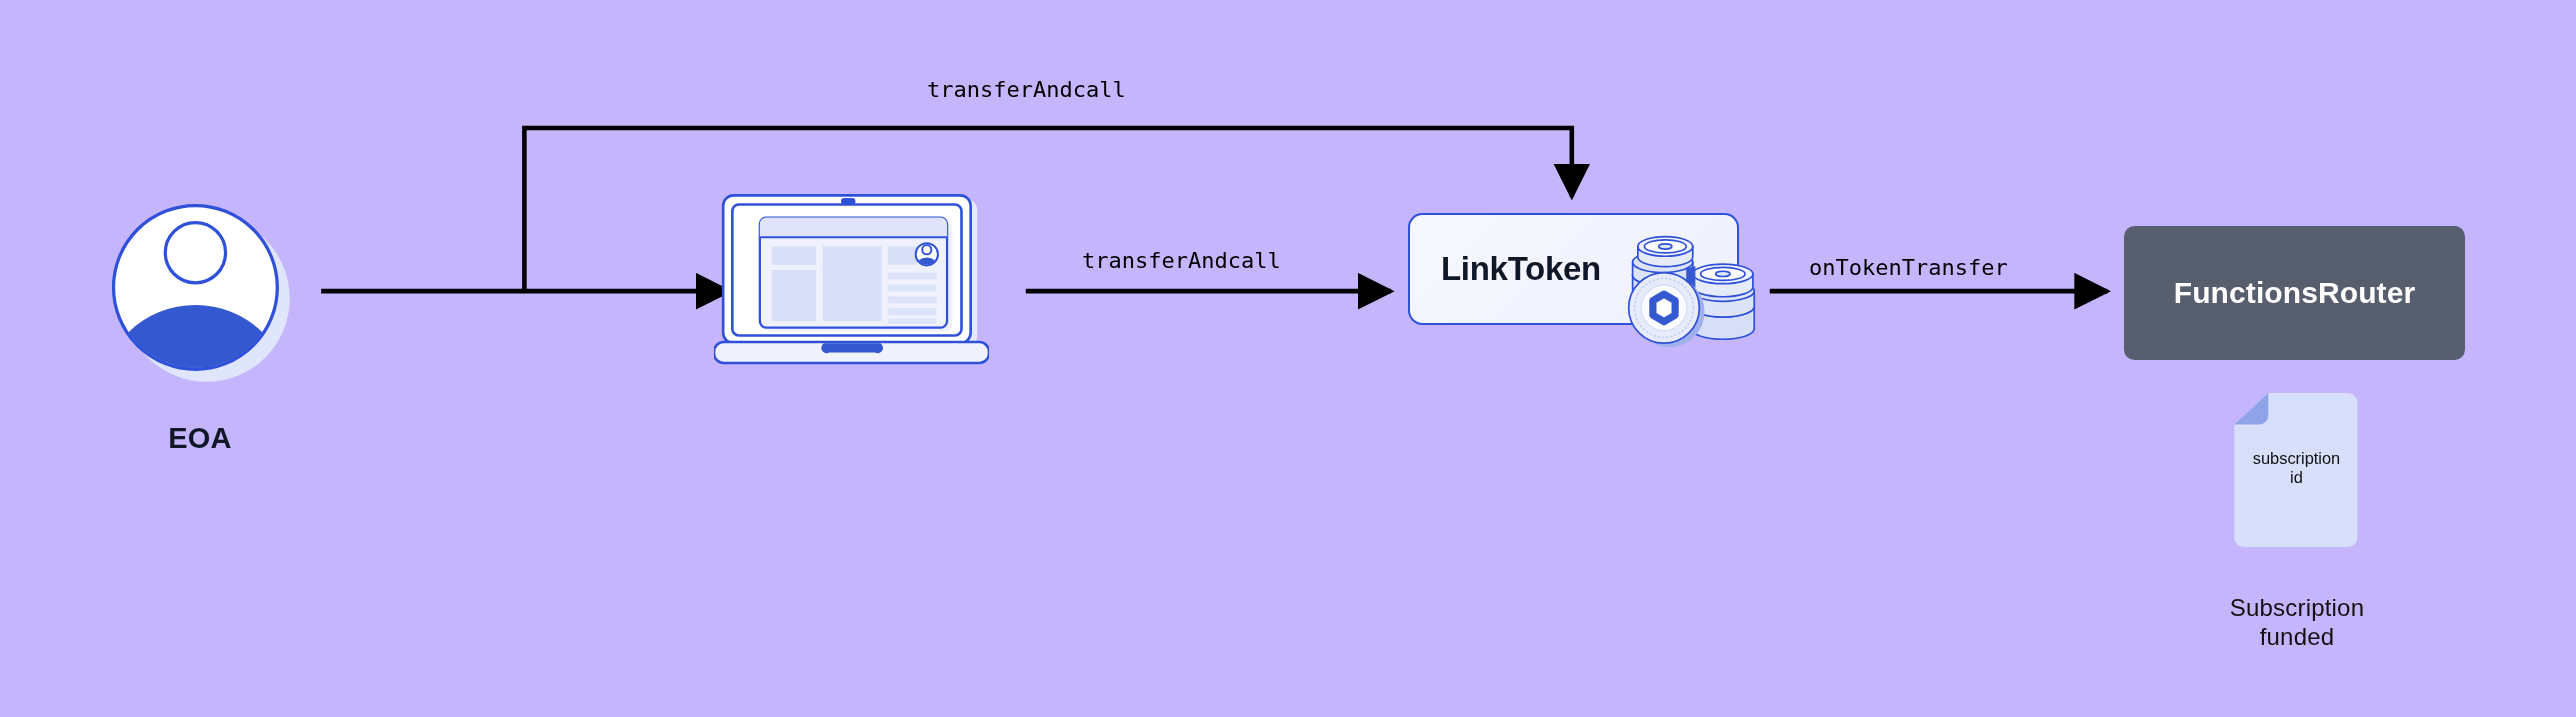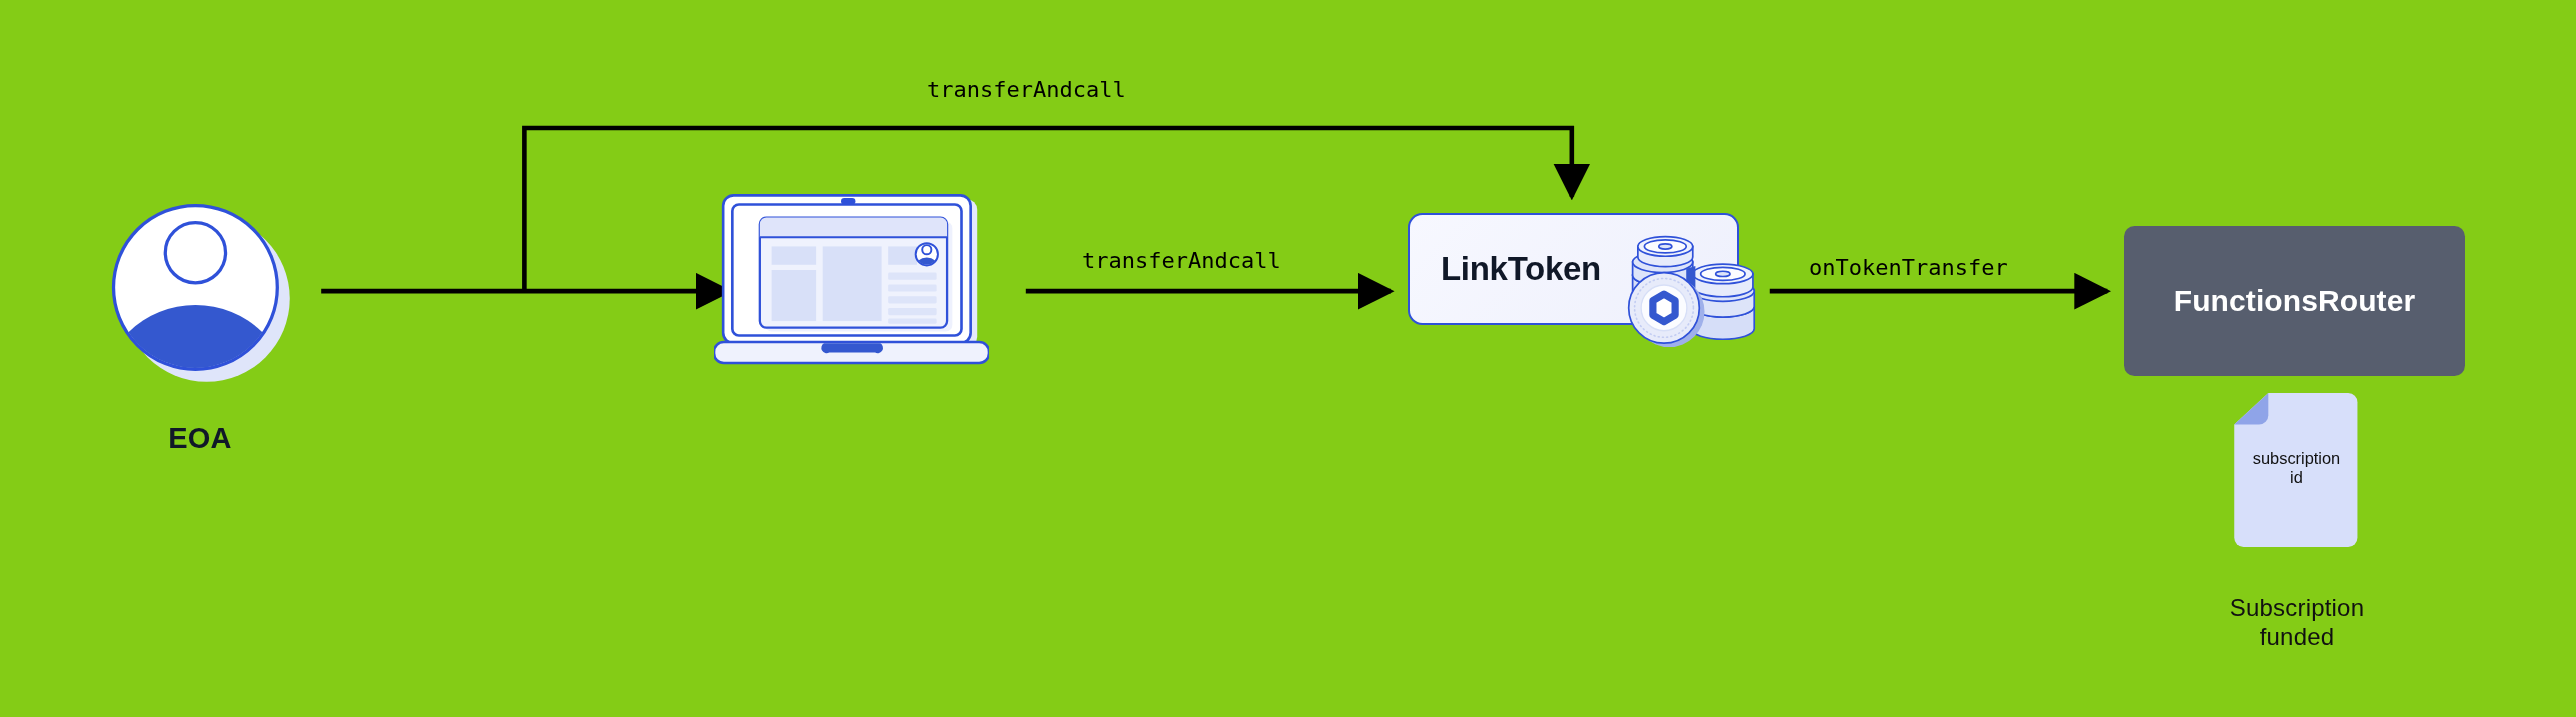--- a/index.html
+++ b/index.html
@@ -11,21 +11,21 @@
     width: 2576px;
     height: 718px;
     font-family: "Liberation Sans", sans-serif;
     -webkit-font-smoothing: antialiased;
   }
   #stage {
     position: relative;
     width: 2576px;
     height: 718px;
     overflow: hidden;
-    background: #84cc16;
+    background: #c4b5fd;
   }
   .abs { position: absolute; }
 
   
   #eoa-node { left: 105px; top: 197px; width: 210px; height: 249px; }
   #eoa-avatar { position: absolute; left: 0; top: 0; width: 190px; height: 190px; }
   .node-caption {
     position: absolute;
     text-align: center;
     font-weight: bold;
@@ -72,21 +72,21 @@
     left: 203px;
     top: 13px;
     width: 170px;
     height: 131px;
     overflow: visible;
   }
 
   
   #functionsrouter-box {
     left: 2124px; top: 226px;
-    width: 341px; height: 150px;
+    width: 341px; height: 134px;
     background: #575e6e;
     border-radius: 10.5px;
     display: flex;
     align-items: center;
     justify-content: center;
   }
   #functionsrouter-label {
     font-size: 30px;
     font-weight: bold;
     color: #ffffff;

